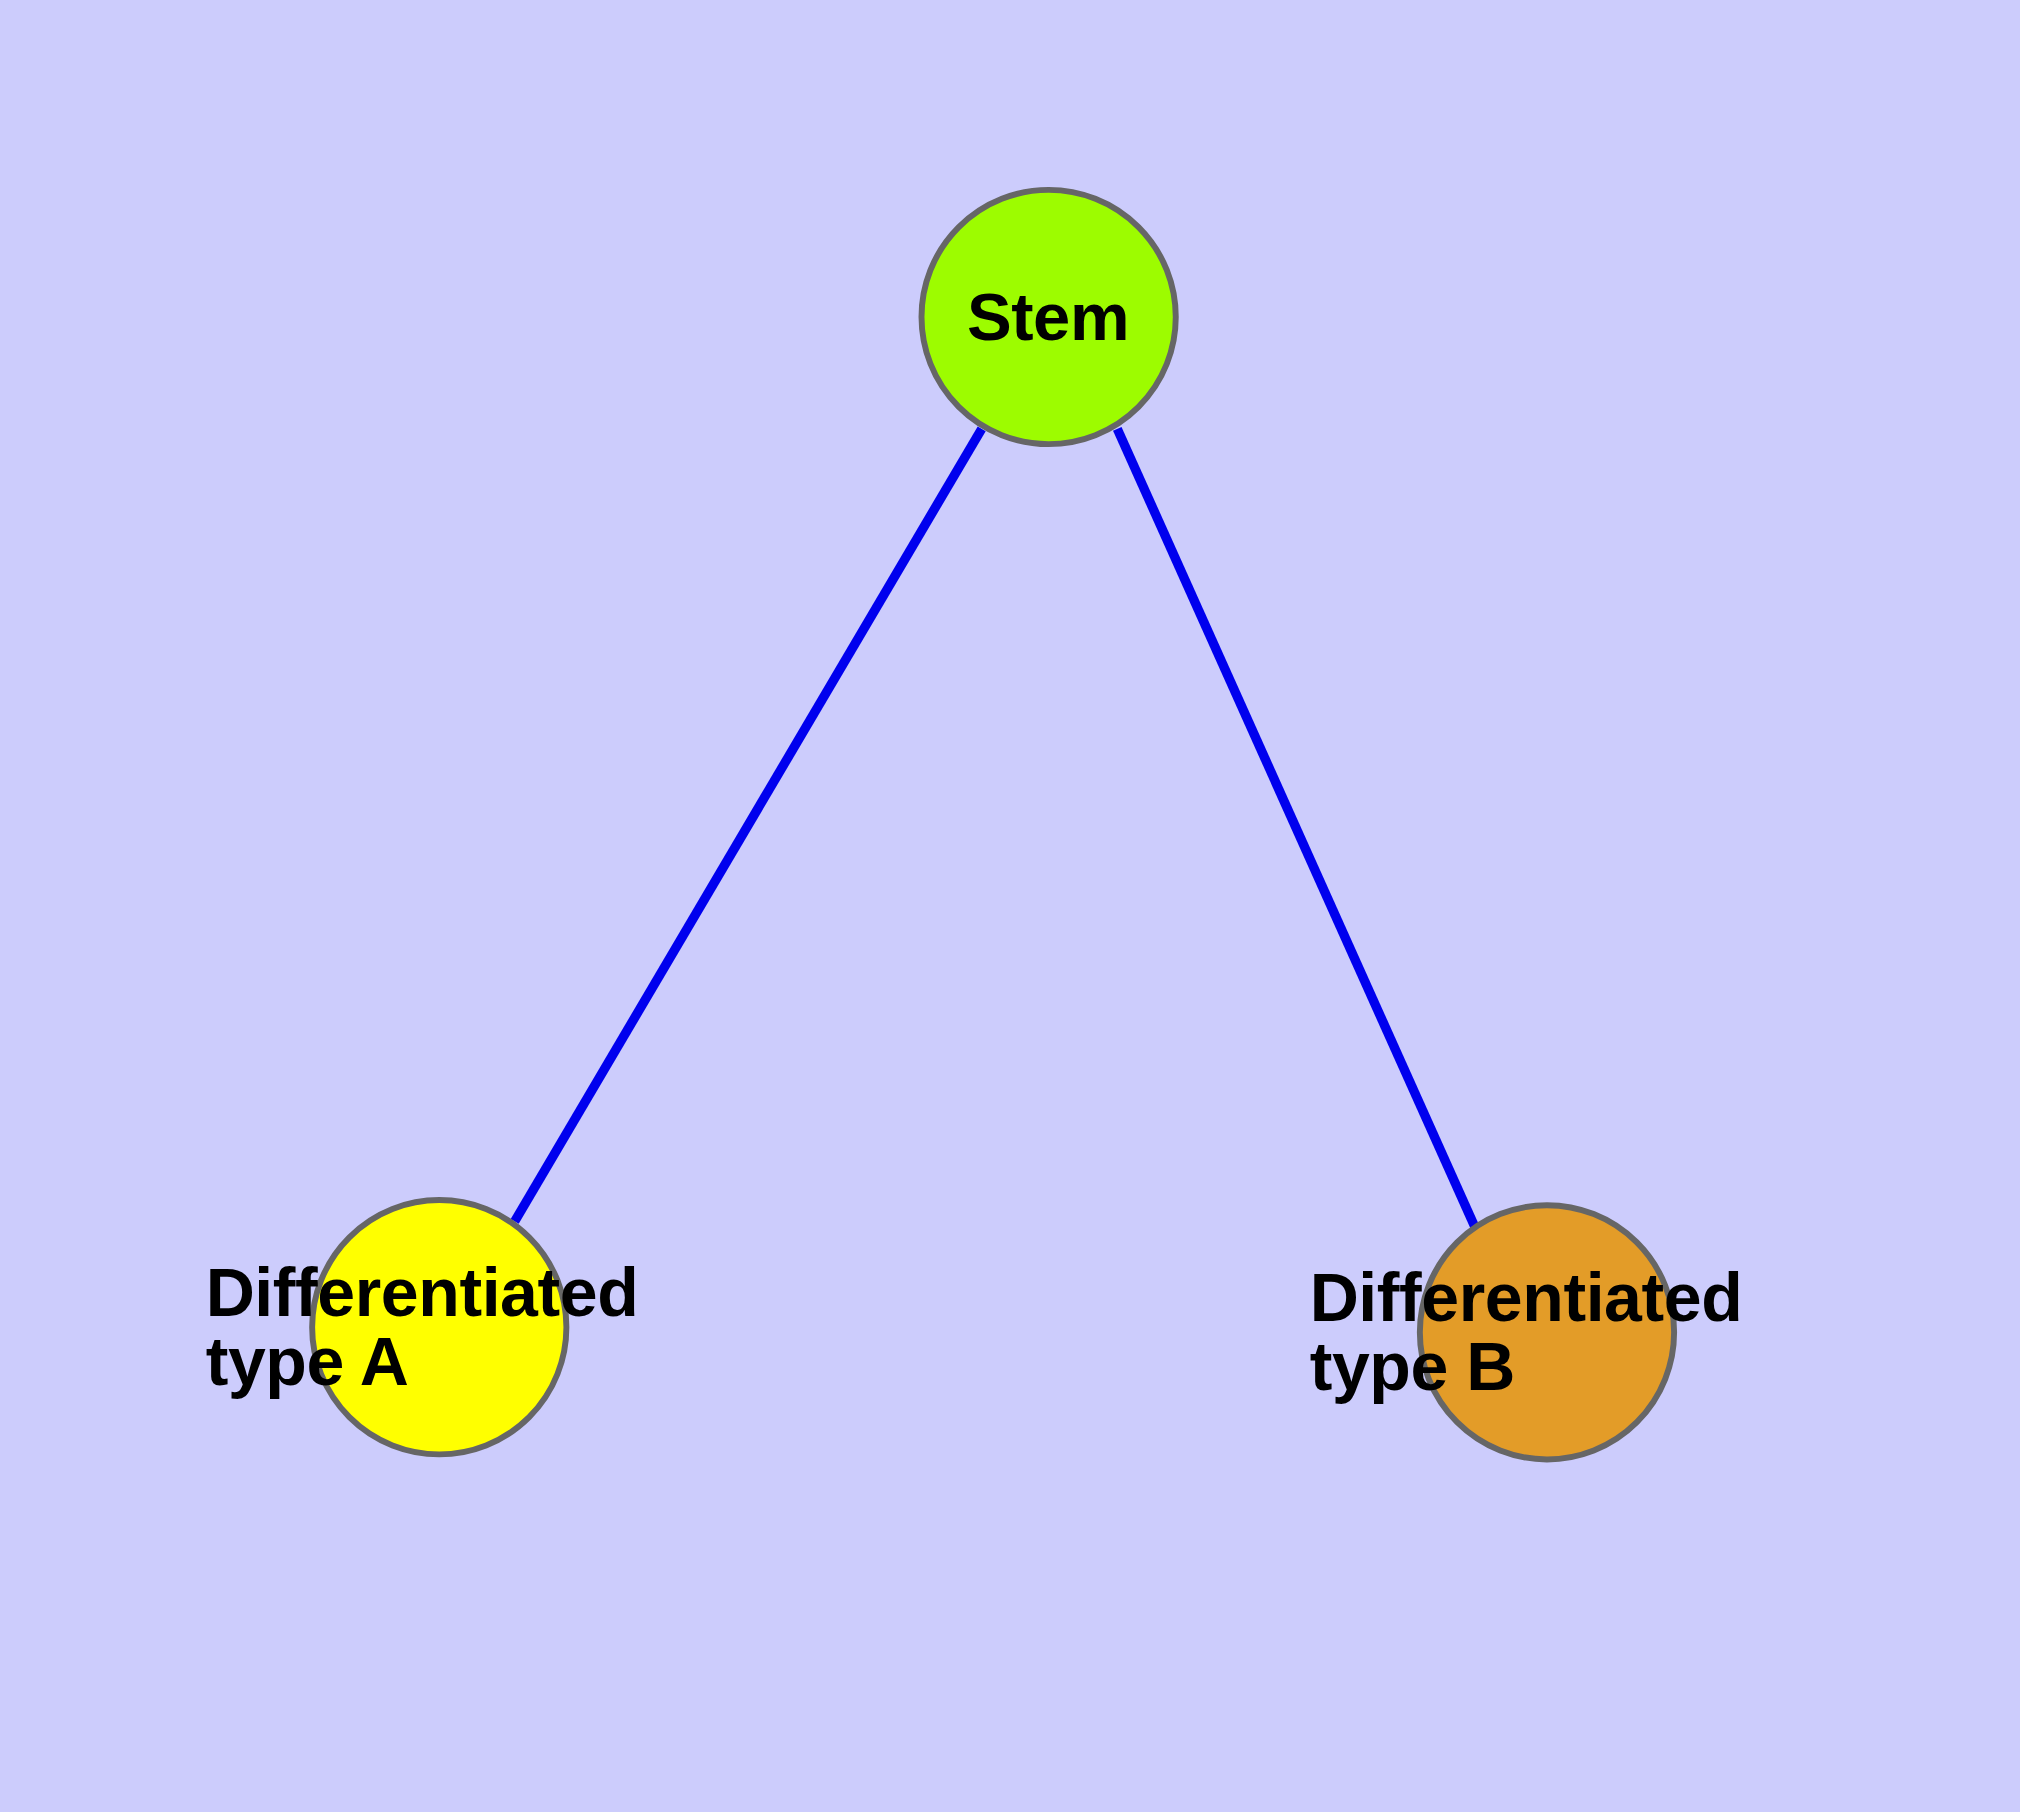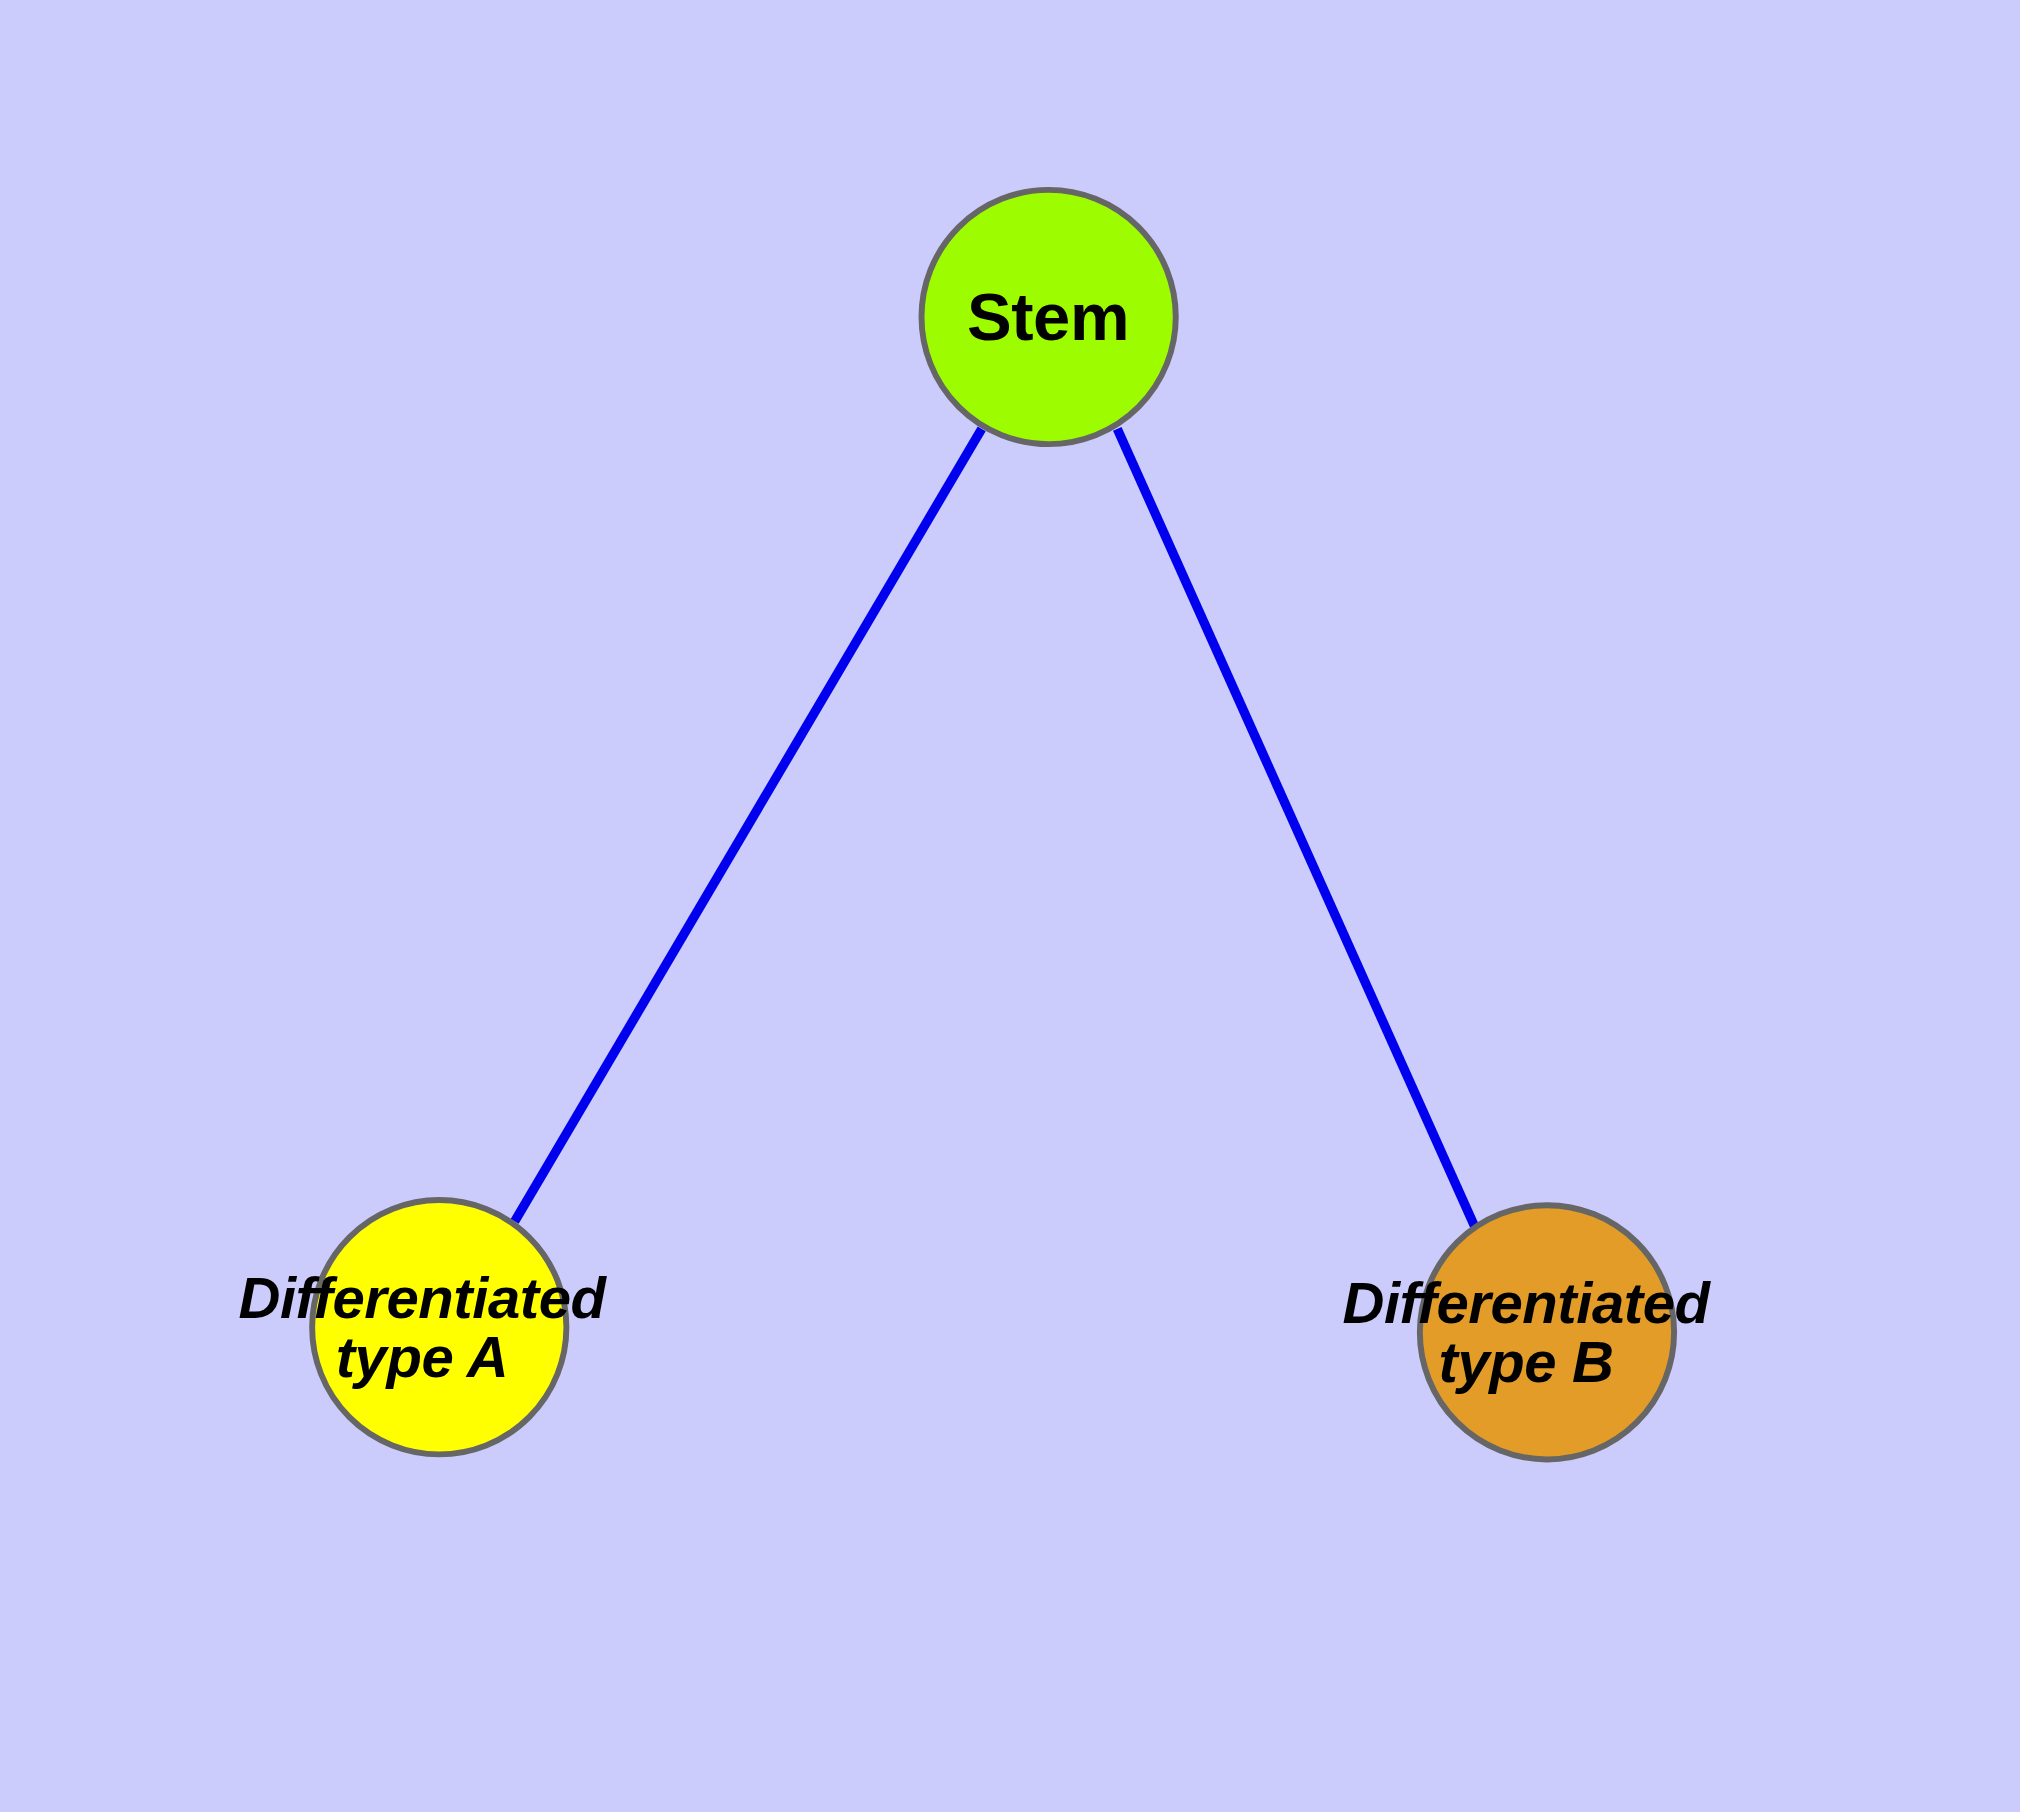--- a/index.html
+++ b/index.html
@@ -24,32 +24,31 @@
   }
   #graph-svg {
     position: absolute;
     left: 0;
     top: 0;
     width: 2021px;
     height: 1812px;
   }
   .node-label {
     position: absolute;
-    text-align: center;
+    text-align: left;
     font-weight: bold;
     color: #000000;
     white-space: pre;
     line-height: 1.02;
     letter-spacing: -0.4px;
     pointer-events: none;
     transform: translate(-50%, -50%);
   }
   .node-label.big {
-    font-size: 58px;
-    font-style: italic;
+    font-size: 68px;
   }
   .node-label.stem {
     font-size: 67px;
   }
 </style>
 </head>
 <body>
 
 <div id="canvas" style="width: 2021px; height: 1812px;">
 

